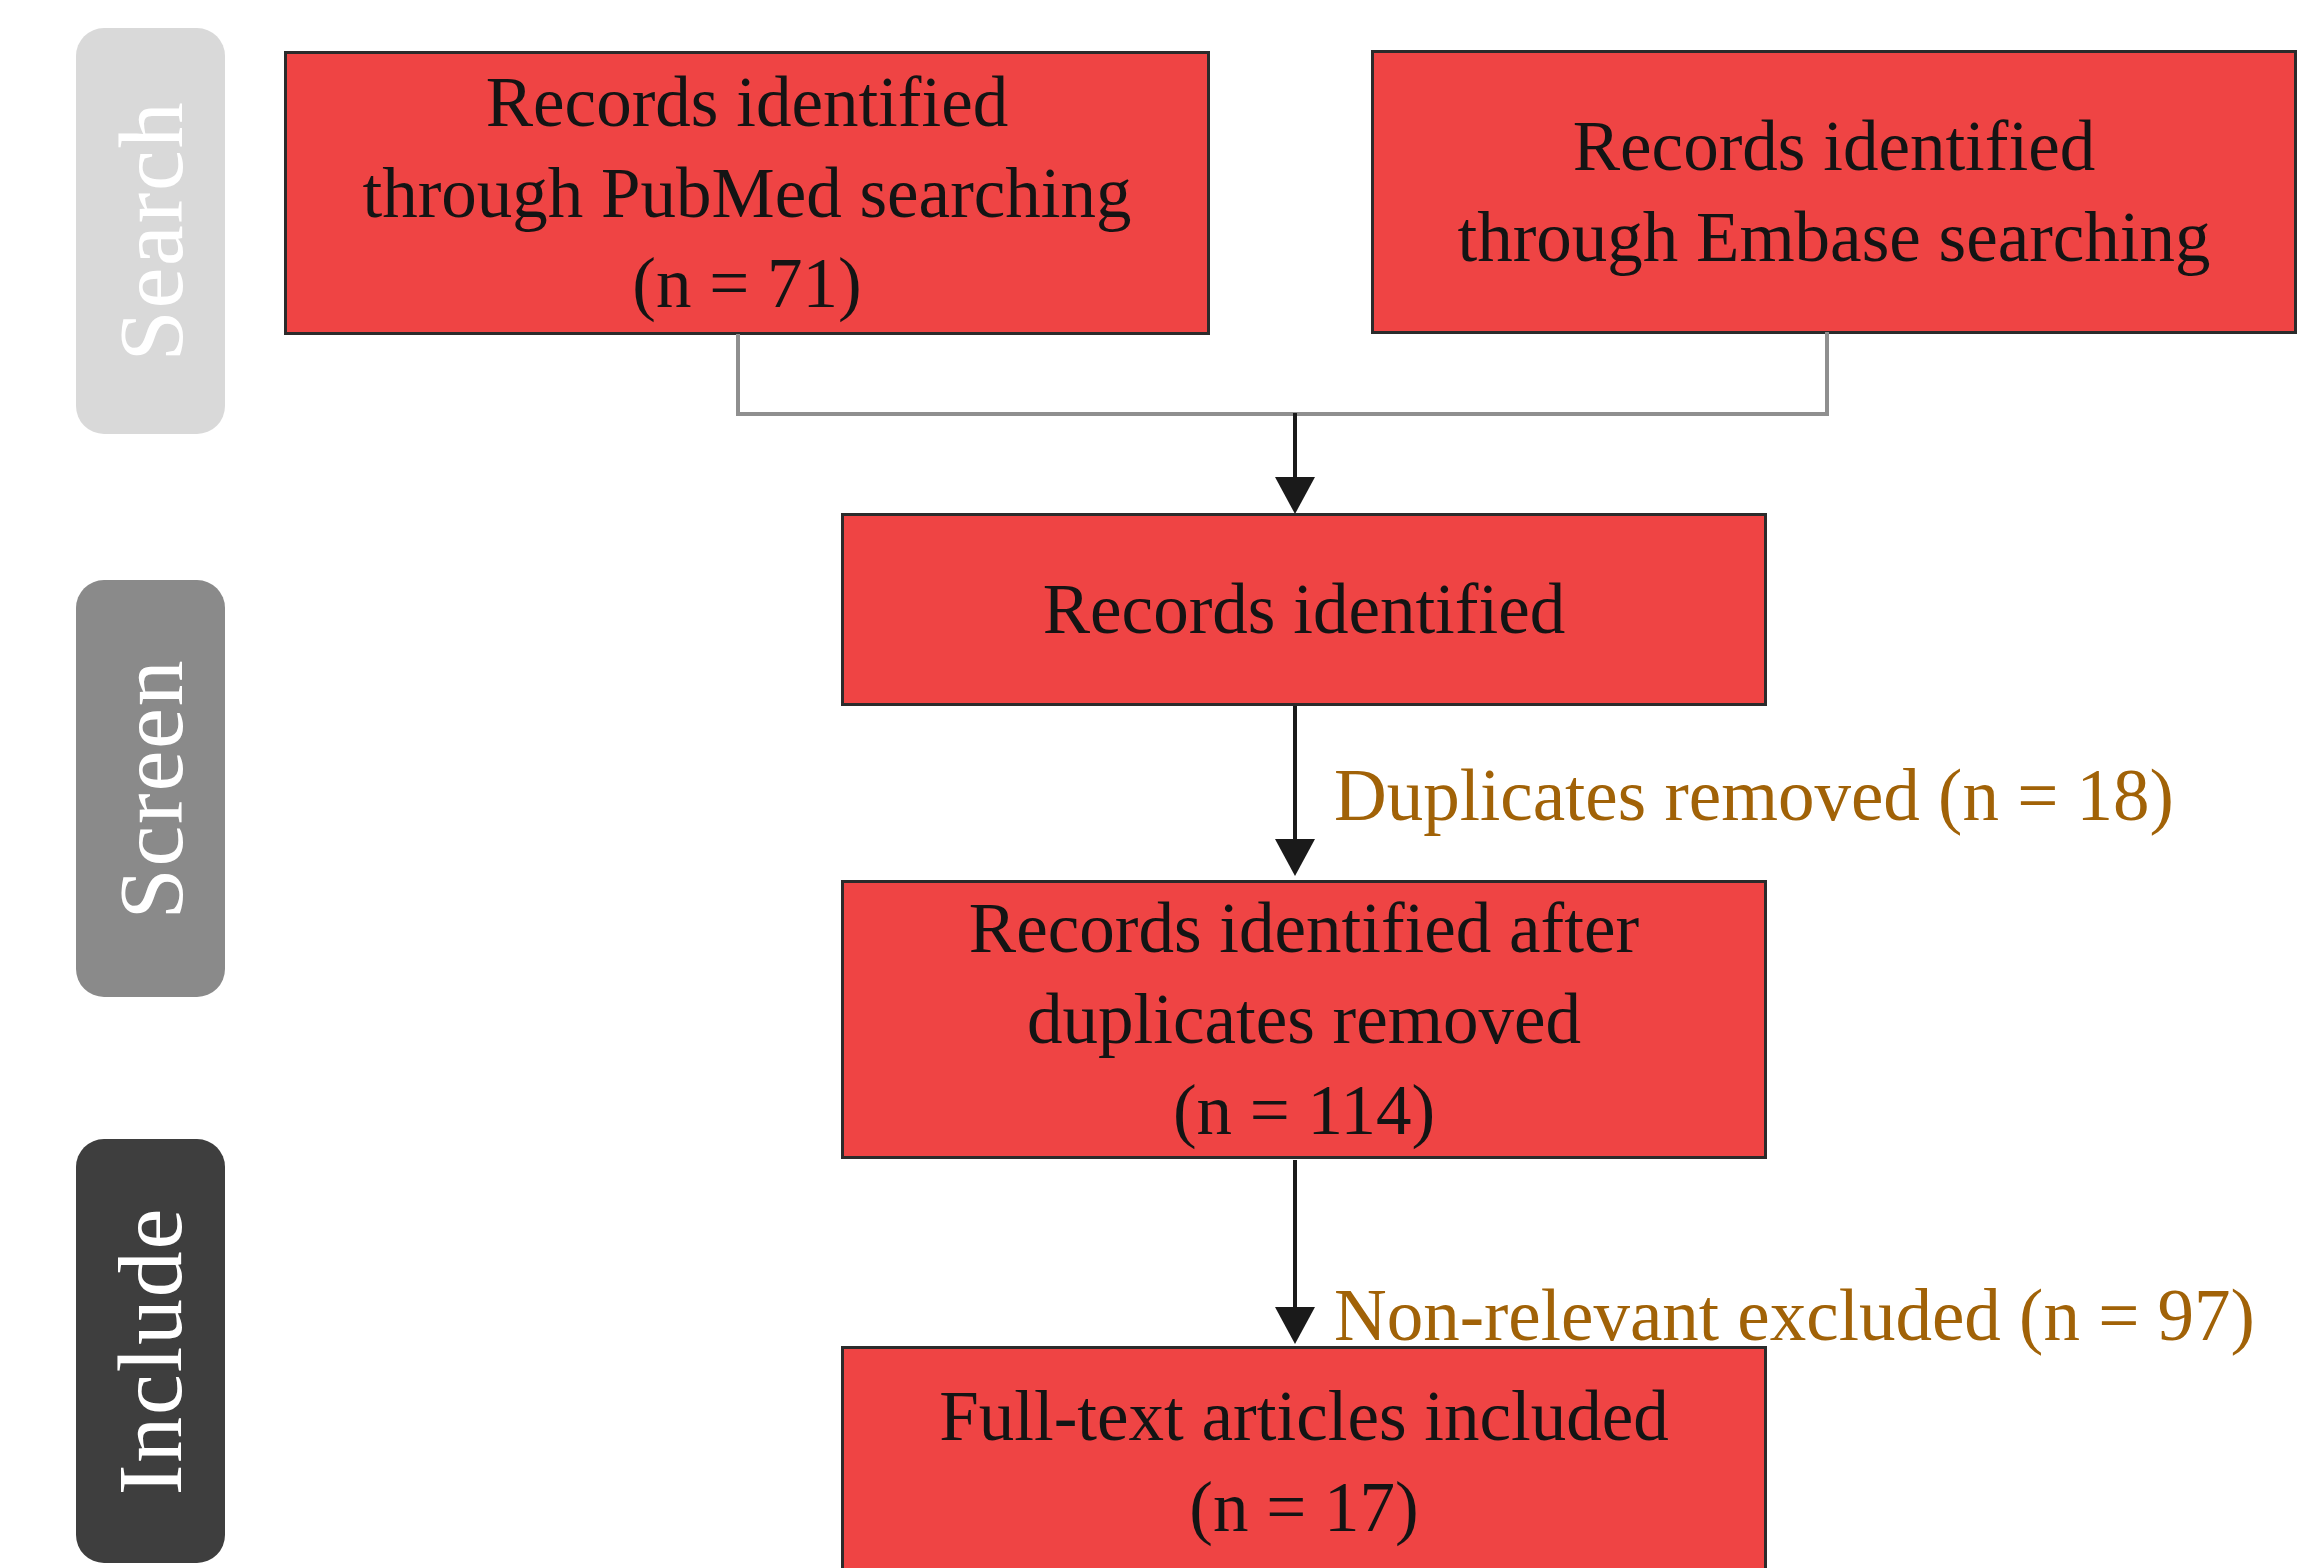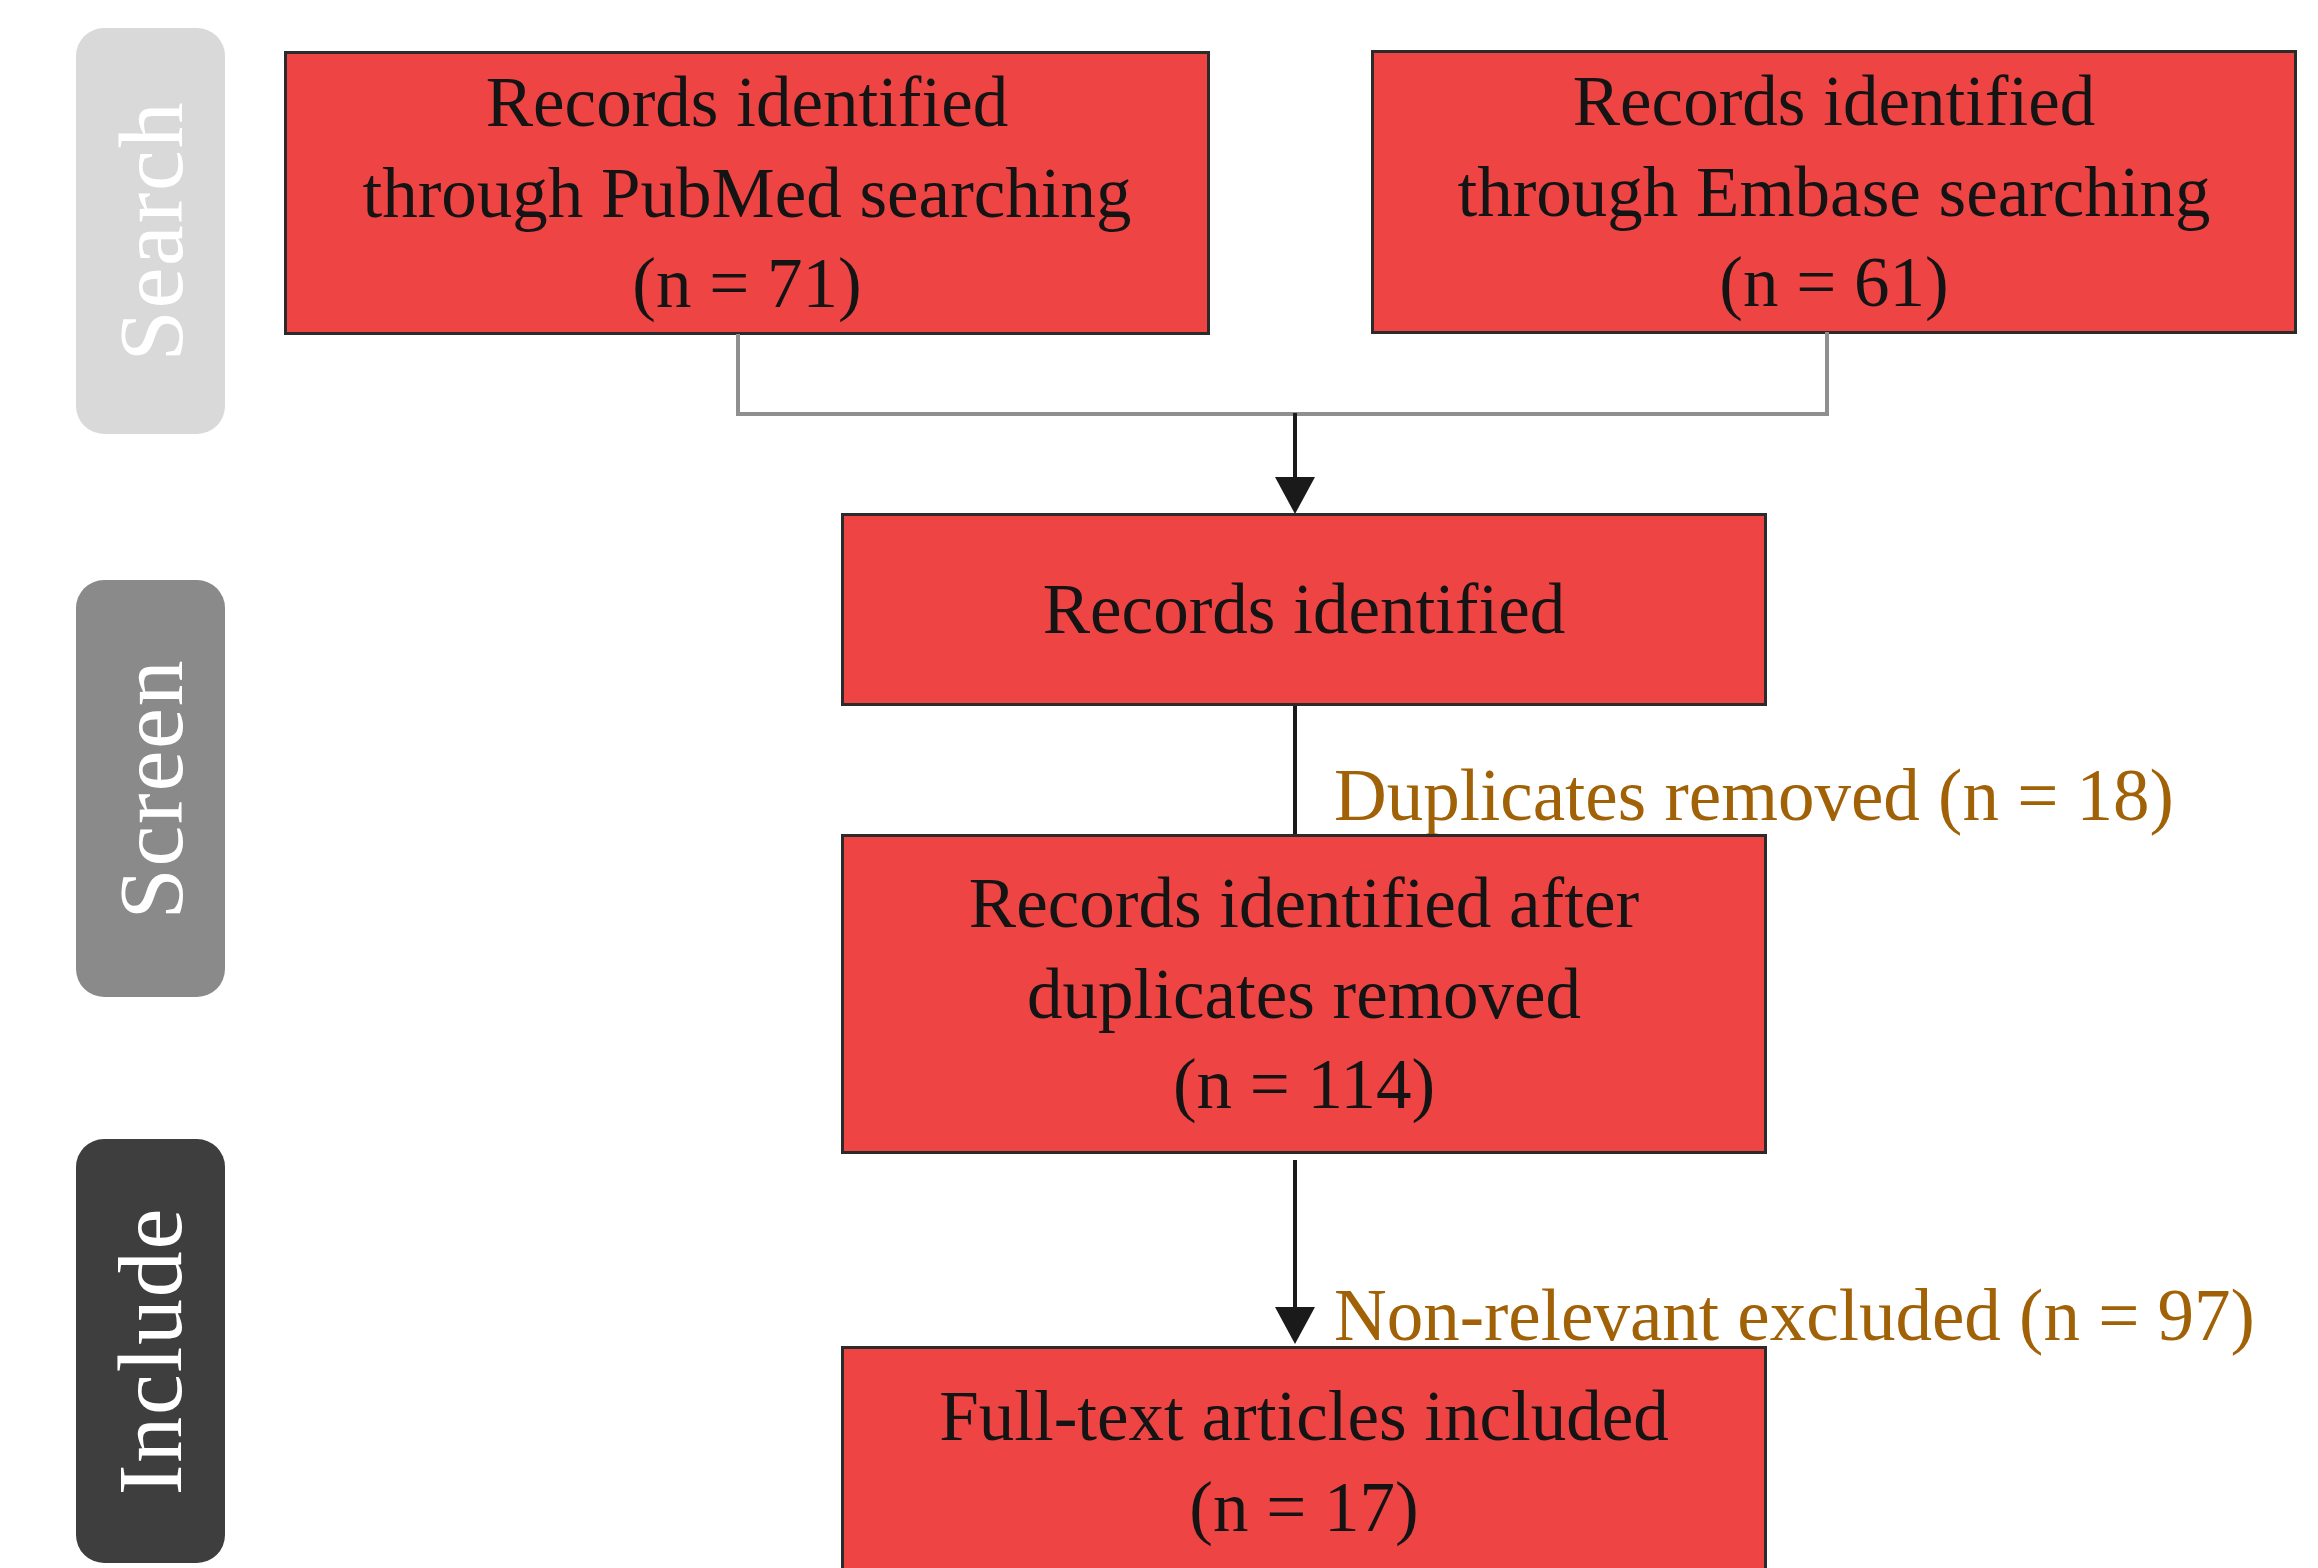--- a/index.html
+++ b/index.html
@@ -91,39 +91,38 @@
 
   <div class="fbox" style="left:284px; top:51px; width:926px; height:284px;">
     <div class="fline">Records identified</div>
     <div class="fline">through PubMed searching</div>
     <div class="fline">(n = 71)</div>
   </div>
 
   <div class="fbox" style="left:1371px; top:50px; width:926px; height:284px;">
     <div class="fline">Records identified</div>
     <div class="fline">through Embase searching</div>
-    <div class="fline">(n = 61)</div>
   </div>
 
   <div class="vline gray" style="left:736px; top:334px; height:82px;"></div>
   <div class="vline gray" style="left:1825px; top:332px; height:83px;"></div>
   <div class="hline gray" style="left:736px; top:412px; width:1093px;"></div>
 
   <div class="vline black" style="left:1293px; top:413px; height:66px;"></div>
   <div class="arrowhead" style="left:1275px; top:477px;"></div>
 
   <div class="fbox" style="left:841px; top:513px; width:926px; height:193px;">
     <div class="fline">Records identified</div>
   </div>
 
   <div class="vline black" style="left:1293px; top:706px; height:135px;"></div>
   <div class="arrowhead" style="left:1275px; top:839px;"></div>
   <div class="edge-label" style="left:1334px; top:752px;">Duplicates removed (n = 18)</div>
 
-  <div class="fbox" style="left:841px; top:834px; width:926px; height:320px;">
+  <div class="fbox" style="left:841px; top:880px; width:926px; height:279px;">
     <div class="fline">Records identified after</div>
     <div class="fline">duplicates removed</div>
     <div class="fline">(n = 114)</div>
   </div>
 
   <div class="vline black" style="left:1293px; top:1160px; height:149px;"></div>
   <div class="arrowhead" style="left:1275px; top:1307px;"></div>
   <div class="edge-label" style="left:1334px; top:1240px;margin-top:32px;">Non-relevant excluded (n = 97)</div>
 
   <div class="fbox" style="left:841px; top:1346px; width:926px; height:232px;">

